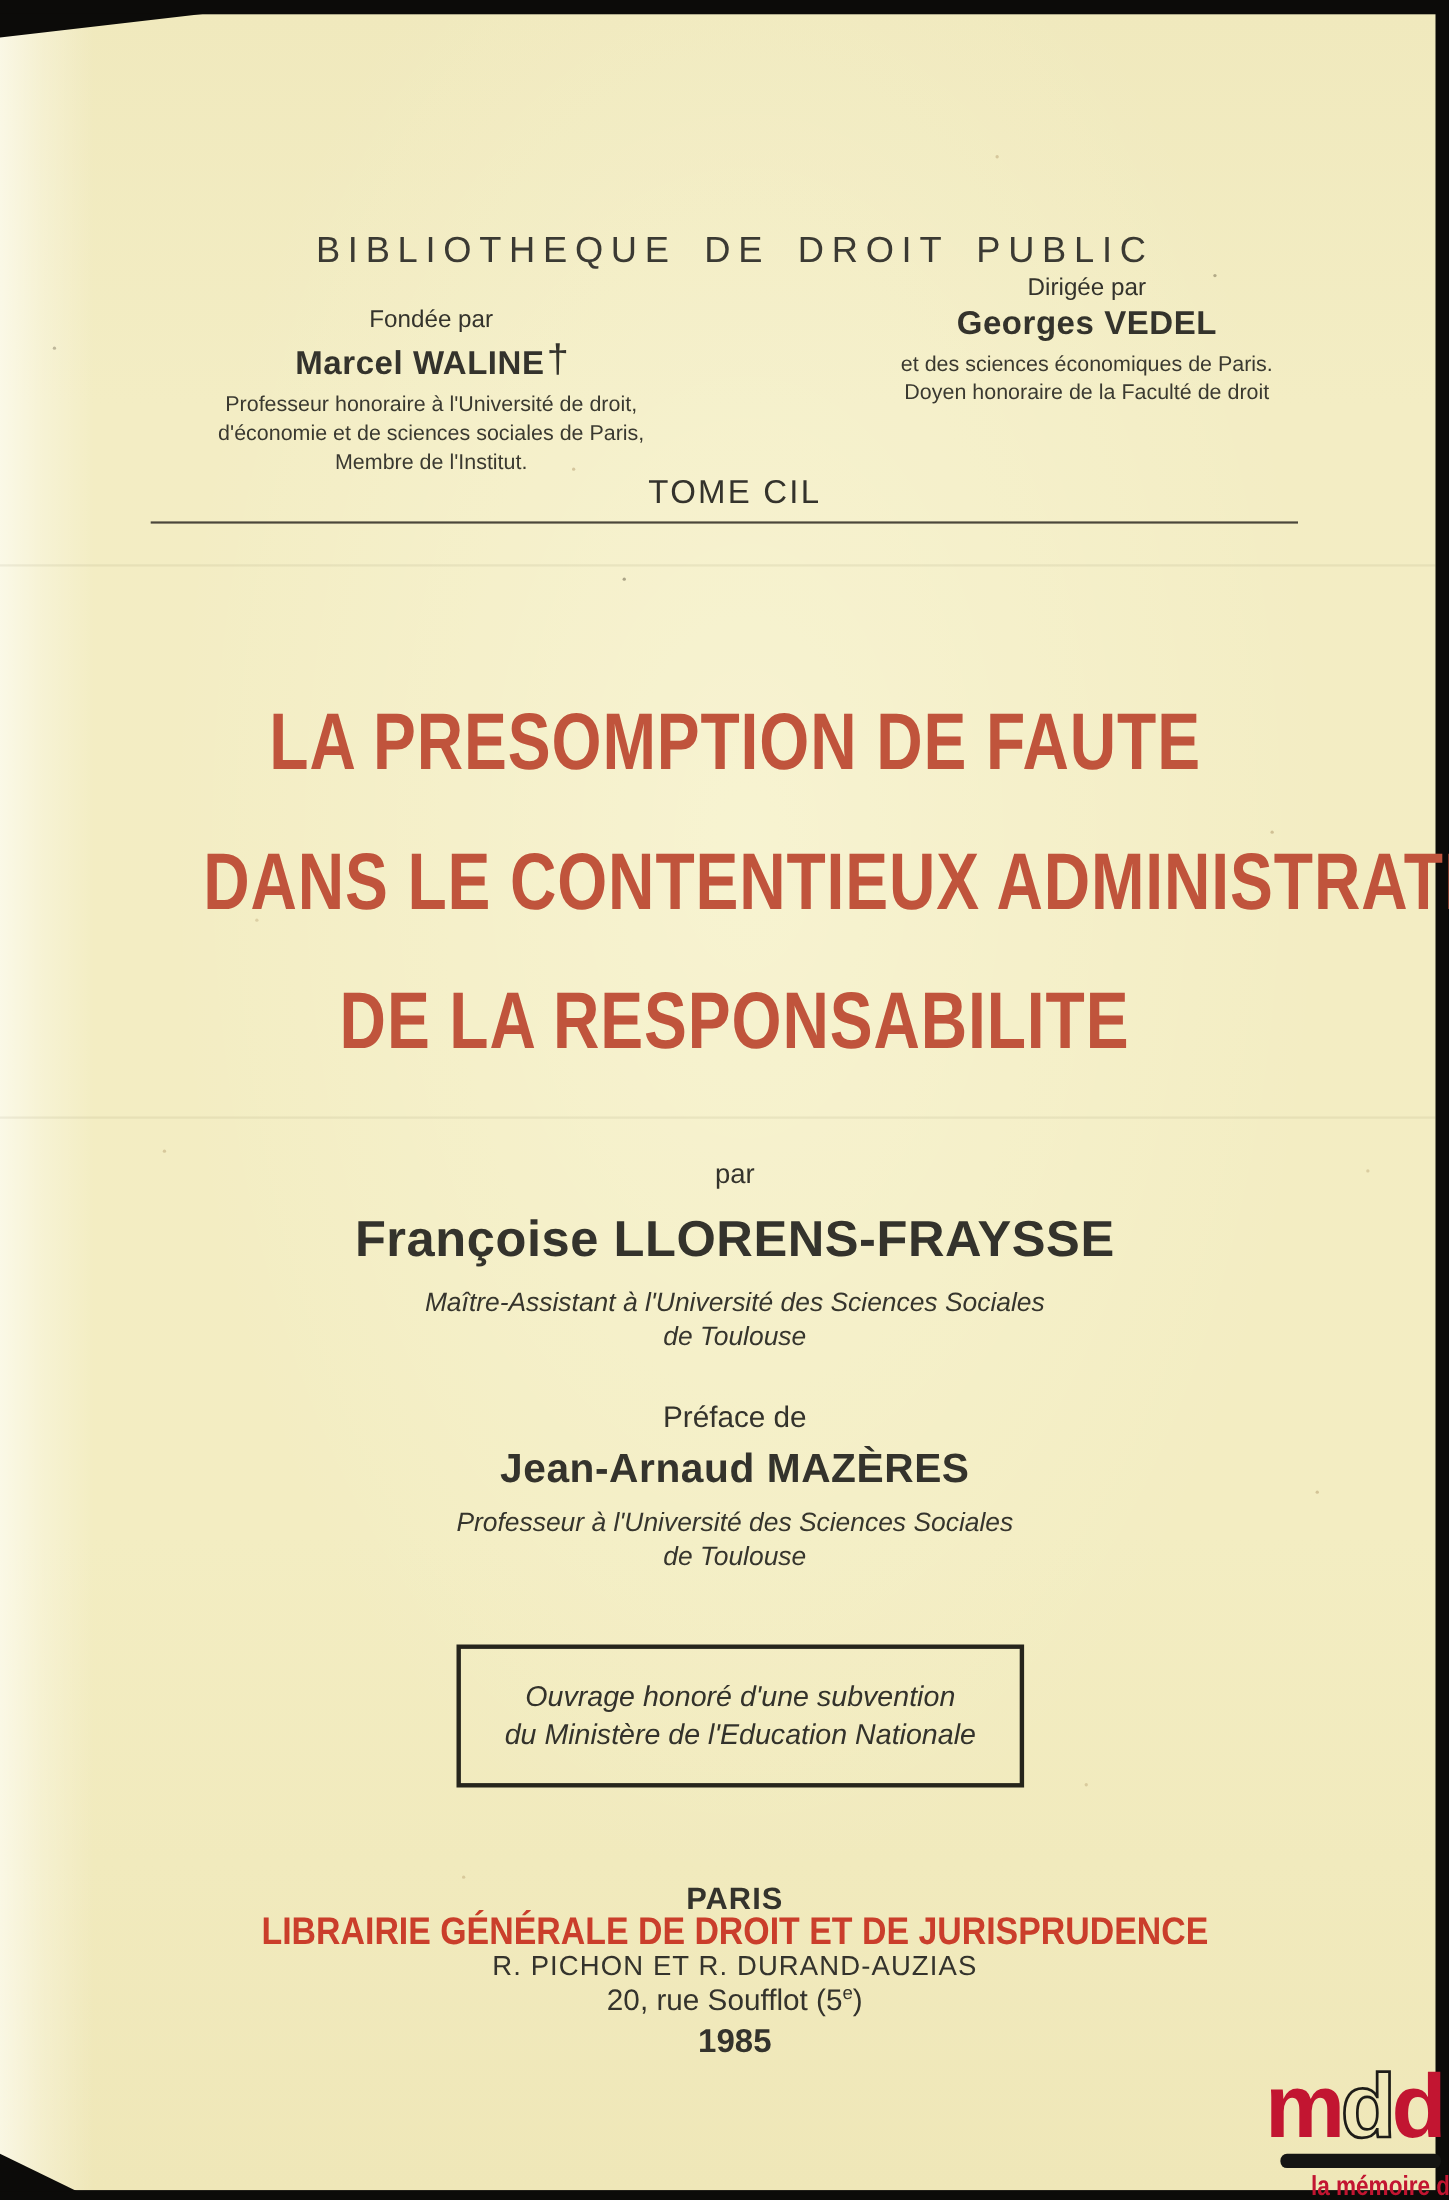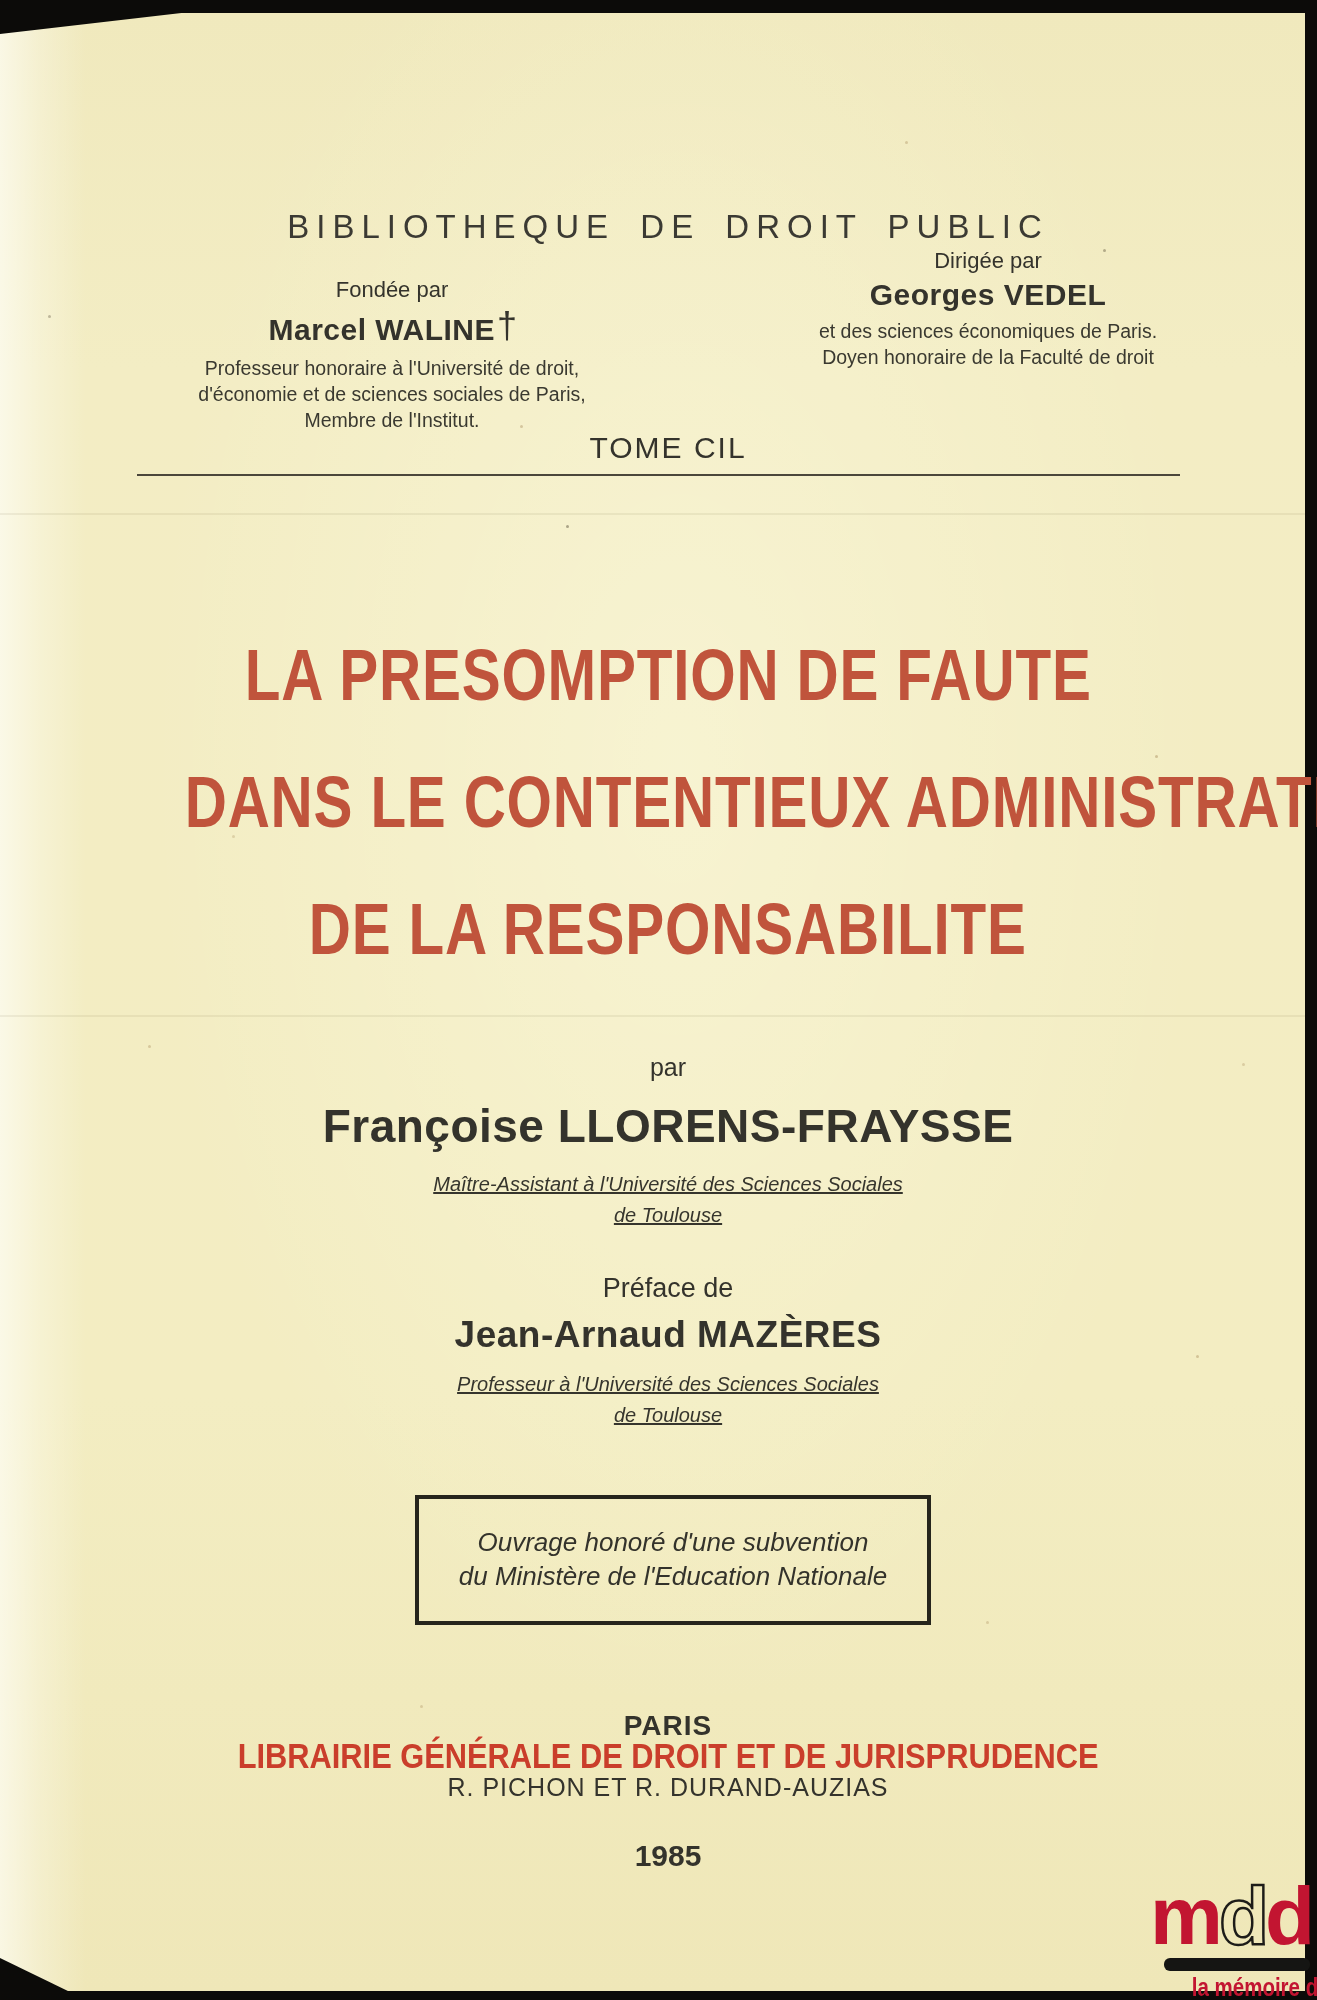--- a/index.html
+++ b/index.html
@@ -45,21 +45,21 @@
   .col-name{font-size:30px;font-weight:700;margin-top:4px;letter-spacing:.5px;}
   .dagger{font-size:36px;font-weight:400;position:relative;top:-2px;left:2px;}
   .col-desc{font-size:19.5px;line-height:26px;margin-top:6px;color:#3a3930;}
   .tome{top:398px;font-size:30px;letter-spacing:2px;margin-top:20px;}
   .rule{top:461px;left:137px;width:1043px;height:2px;background:#4b473b;}
   .main-title{top:598px;color:#c0543c;font-weight:700;}
   .title-line{height:127px;line-height:127px;font-size:73px;white-space:nowrap;}
   .title-line>span{display:inline-block;transform:scaleX(.80);transform-origin:50% 50%;letter-spacing:1px;}
   .par{top:1040px;font-size:25px;}
   .author-name{top:1086px;font-size:46px;font-weight:700;letter-spacing:.5px;}
-  .cred{font-size:20px;font-style:italic;line-height:31px;color:#36352d;text-decoration:underline;}
+  .cred{font-size:24px;font-style:italic;line-height:31px;color:#36352d;}
   .cred-author{top:1156px;}
   .preface-intro{top:1260px;font-size:27px;}
   .preface-name{top:1301px;font-size:37px;font-weight:700;letter-spacing:.5px;}
   .cred-preface{top:1356px;}
   .grant-box{top:1482px;left:415px;width:508px;border:4px solid #26251c;
     text-align:center;padding:26px 0 28px;}
   .grant-line{font-size:26px;font-style:italic;line-height:34px;color:#33322b;}
   .city{top:1697px;font-size:28px;font-weight:700;letter-spacing:1px;}
   .publisher{top:1723px;font-size:35px;font-weight:700;color:#ca3e2b;white-space:nowrap;}
   .publisher>span{display:inline-block;transform:scaleX(.88);transform-origin:50% 50%;}
@@ -130,20 +130,21 @@
   </div>
 
   <div class="abs grant-box">
     <div class="grant-line">Ouvrage honoré d'une subvention</div>
     <div class="grant-line">du Ministère de l'Education Nationale</div>
   </div>
 
   <div class="abs centercol city">PARIS</div>
   <div class="abs centercol publisher"><span>LIBRAIRIE GÉNÉRALE DE DROIT ET DE JURISPRUDENCE</span></div>
   <div class="abs centercol printers">R. PICHON ET R. DURAND-AUZIAS</div>
+  <div class="abs centercol address"><span>20, rue Soufflot (5</span><sup>e</sup><span>)</span></div>
   <div class="abs centercol year">1985</div>
 
   <div class="wedge-tl"></div>
   <div class="wedge-bl"></div>
 </div>
 
 <div class="mdd">
   <div class="mdd-word"><span>m</span><span class="mdd-outline">d</span><span>d</span></div>
   <div class="mdd-bar"></div>
   <span class="mdd-tagline">la mémoire du droit</span>

